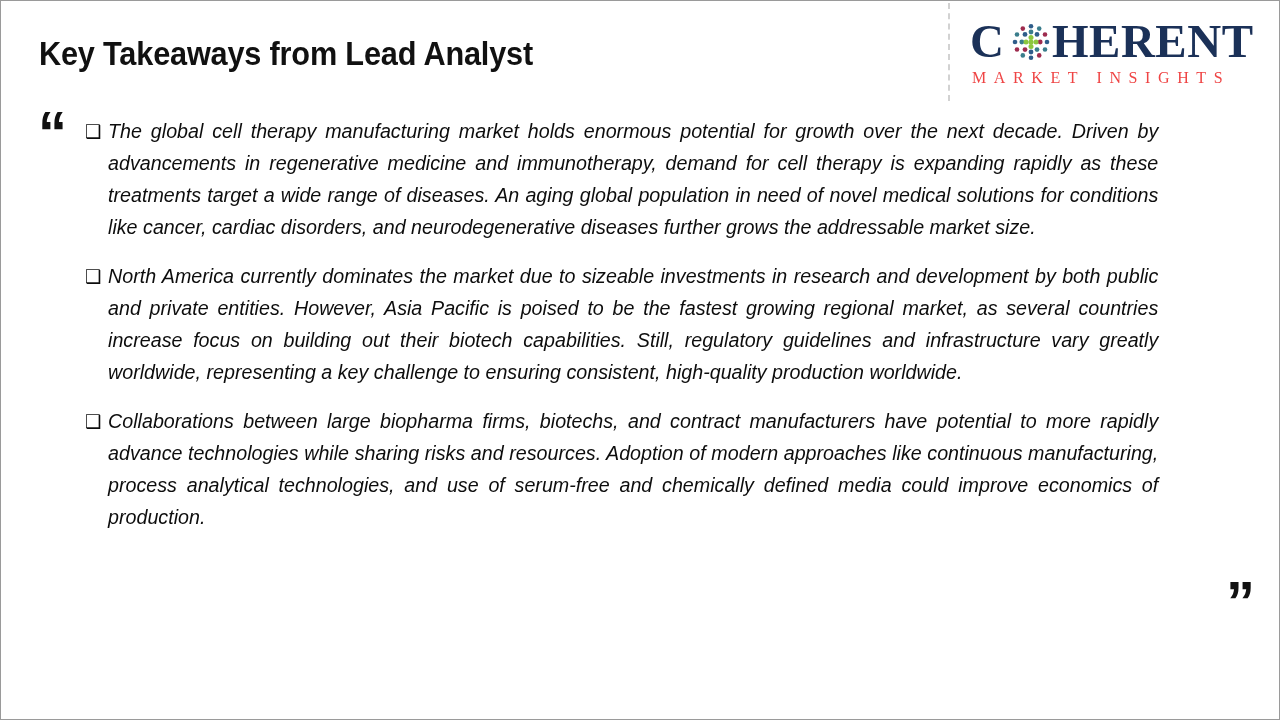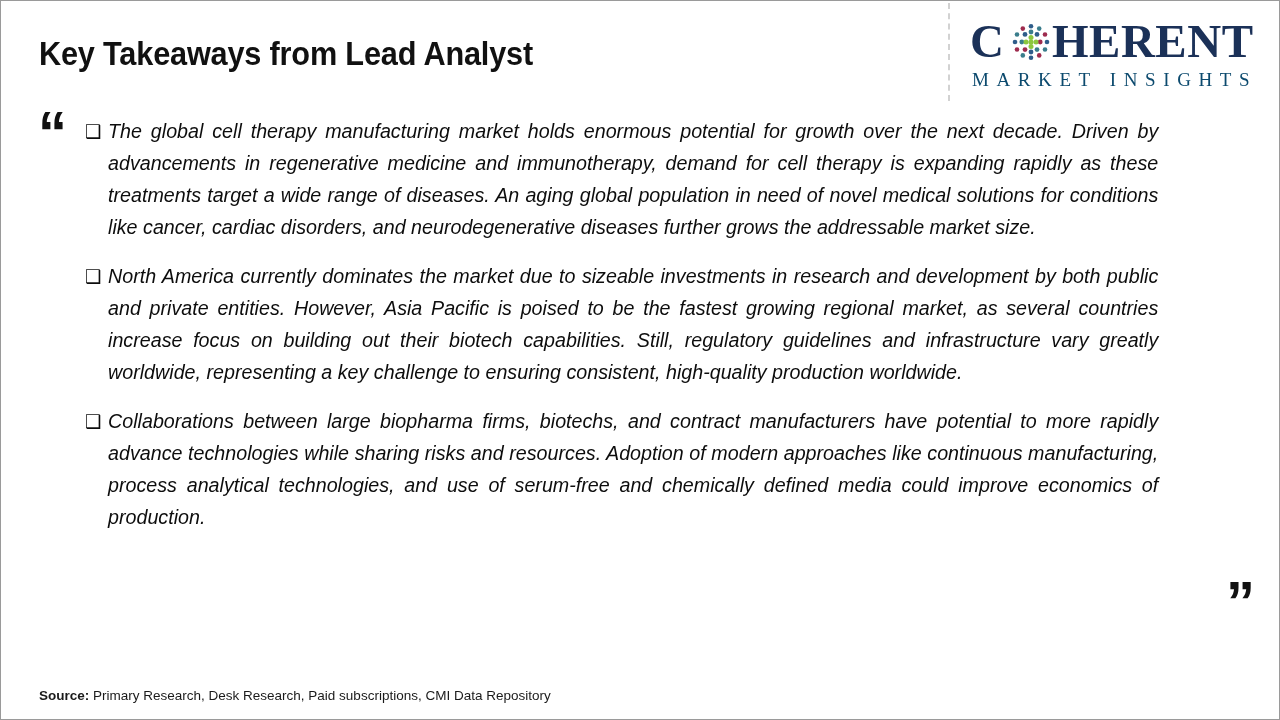--- a/index.html
+++ b/index.html
@@ -89,22 +89,22 @@
     top: 8px;
     width: 38px;
     height: 38px;
   }
 
   .logo-sub {
     position: absolute;
     left: 6px;
     top: 54px;
     font-family: "Liberation Serif", "DejaVu Serif", serif;
-    font-size: 19px;
-    color: #0c4a6e;
+    font-size: 16px;
+    color: #ef4444;
     letter-spacing: 7.6px;
     white-space: nowrap;
   }
 
   
   .body-area {
     position: absolute;
     left: 0;
     top: 100px;
     width: 1278px;
@@ -262,18 +262,14 @@
       <div class="bullet">
         <span class="bullet-marker">❑</span>
         <span class="bullet-text">Collaborations between large biopharma firms, biotechs, and contract manufacturers have potential to more rapidly advance technologies while sharing risks and resources. Adoption of modern approaches like continuous manufacturing, process analytical technologies, and use of serum-free and chemically defined media could improve economics of production.</span>
       </div>
 
     </div>
 
     <div class="quote-close">”</div>
   </div>
 
-  <div class="footer">
-    <span class="footer-label">Source:</span>
-    <span class="footer-value">Primary Research, Desk Research, Paid subscriptions, CMI Data Repository</span>
-  </div>
 
 </div>
 
 </body></html>

